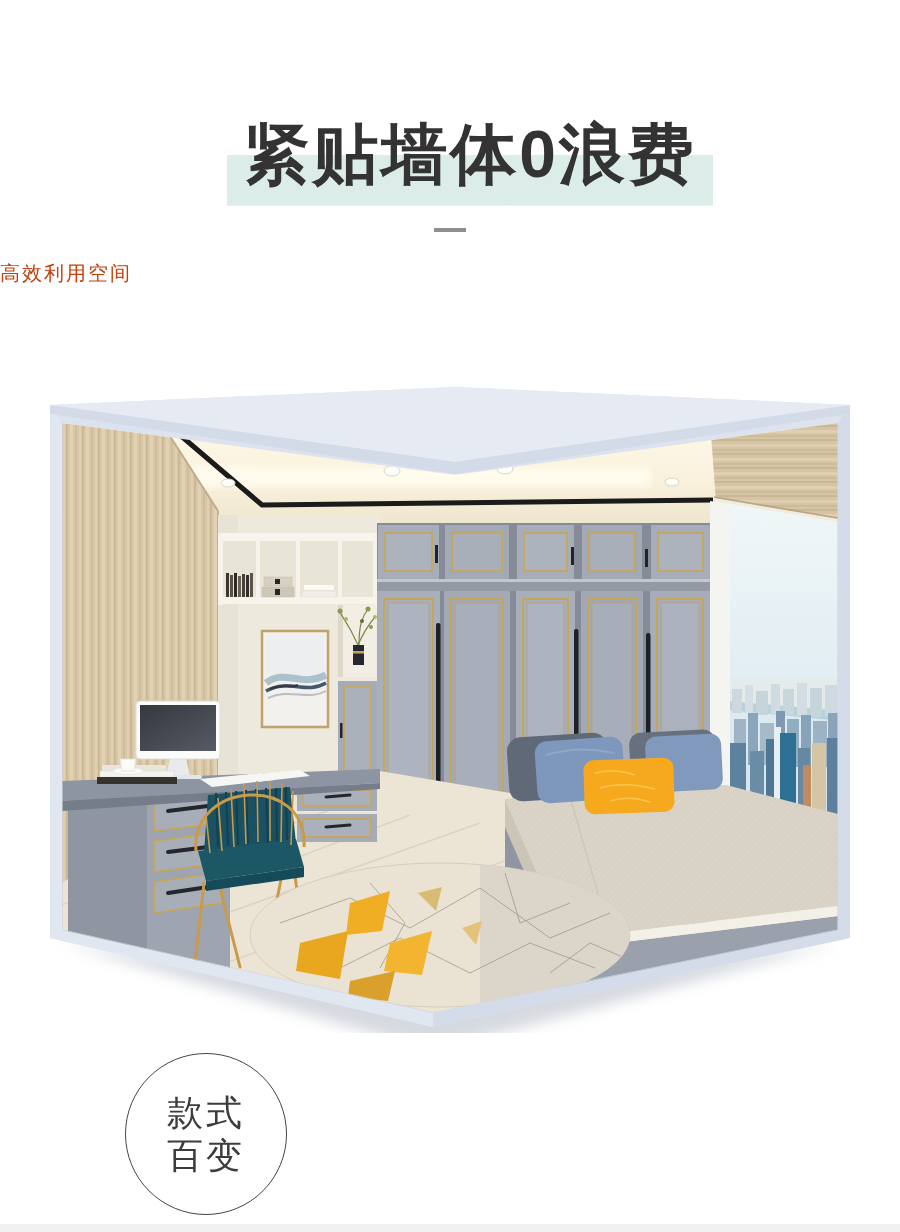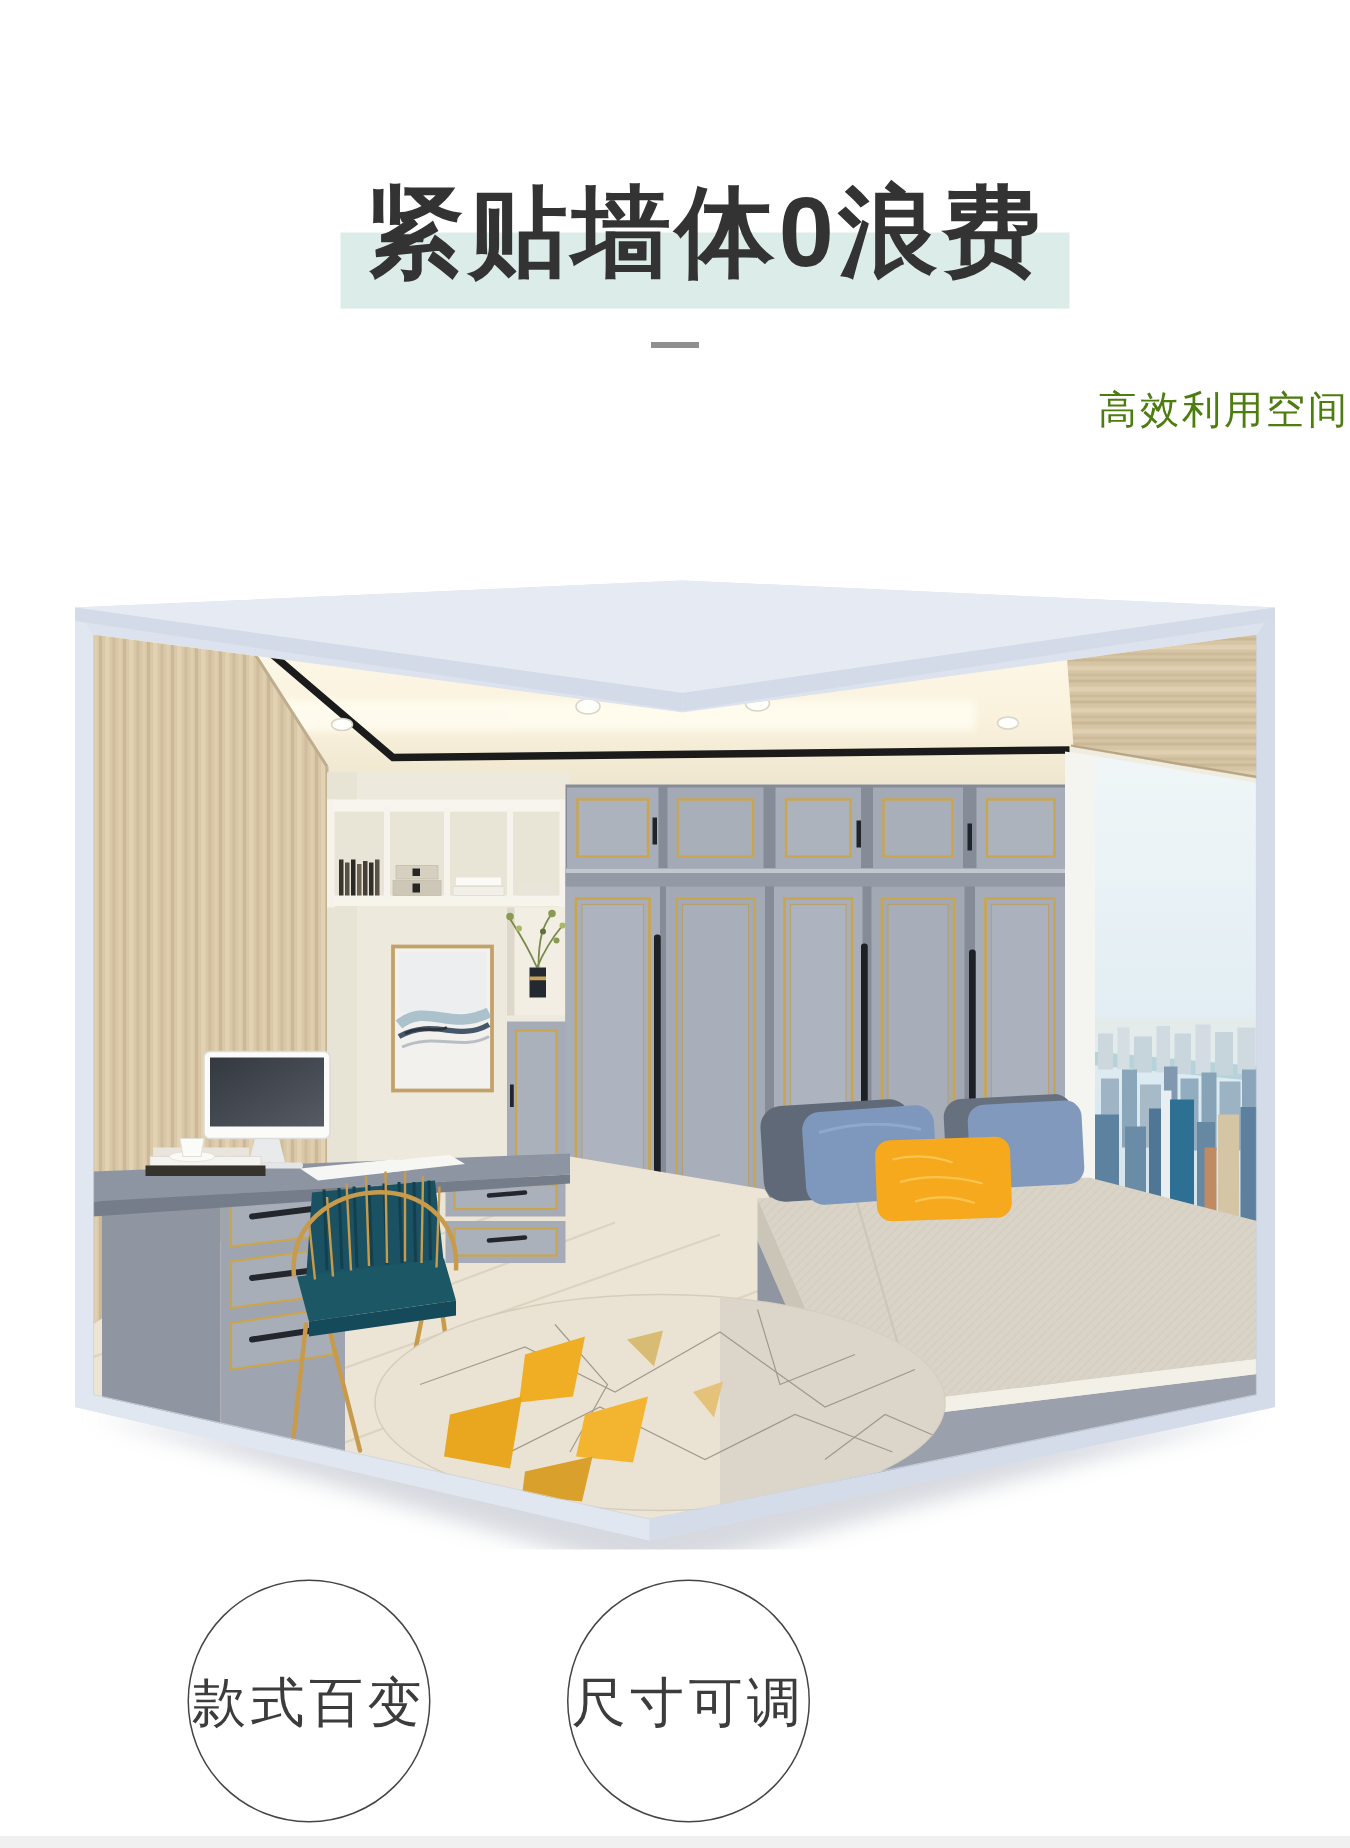--- a/index.html
+++ b/index.html
@@ -12,31 +12,31 @@
   .title{
     display:inline-block;font-size:66px;font-weight:bold;color:#333333;
     letter-spacing:3px;line-height:1.3;padding:0 16px 8px;
     background:linear-gradient(#dcede9,#dcede9) no-repeat left bottom/100% 54%;
   }
   .title-divider{
     position:absolute;top:228px;left:50%;transform:translateX(-50%);
     width:32px;height:4px;background:#8f8f8f;
   }
   .subtitle{
-    position:absolute;top:254px;left:0;width:100%;text-align:right;
-    font-size:26px;color:#4d7c0f;line-height:38px;letter-spacing:2px;
+    position:absolute;top:254px;left:0;width:100%;text-align:left;
+    font-size:20px;color:#c2410c;line-height:38px;letter-spacing:2px;
   }
   .subtitle p{margin:0;}
   .hero{position:absolute;top:383px;left:50px;width:800px;height:650px;}
   .hero svg{display:block;width:800px;height:650px;}
   .features{position:absolute;top:1053px;left:0;width:100%;height:166px;}
   .feature-circle{
     position:absolute;top:0;width:162px;height:162px;box-sizing:border-box;
     border:1.5px solid #454545;border-radius:50%;
-    display:flex;align-items:center;justify-content:center;
+    display:flex;flex-direction:column;align-items:center;justify-content:center;
     font-size:36px;color:#3c3c3c;line-height:43px;letter-spacing:3px;
   }
   .fc1{left:125px}.fc2{left:378px}.fc3{left:630px}
   .footer-strip{position:absolute;bottom:0;left:0;width:100%;height:8px;background:#f0f0f1;}
 </style>
 </head>
 <body>
 
 <div class="page">
 
@@ -424,20 +424,16 @@
         <path d="M800,22 L405,79 L405,91 L800,31 Z" fill="#d4dbe8"></path>
       </g>
     </svg>
   </div>
 
   <div class="features">
     <div class="feature-circle fc1">
       <span>款式</span>
       <span>百变</span>
     </div>
-    <div class="feature-circle fc2">
-      <span>尺寸</span>
-      <span>可调</span>
-    </div>
   </div>
 
   <div class="footer-strip"></div>
 </div>
 
 </body></html>

